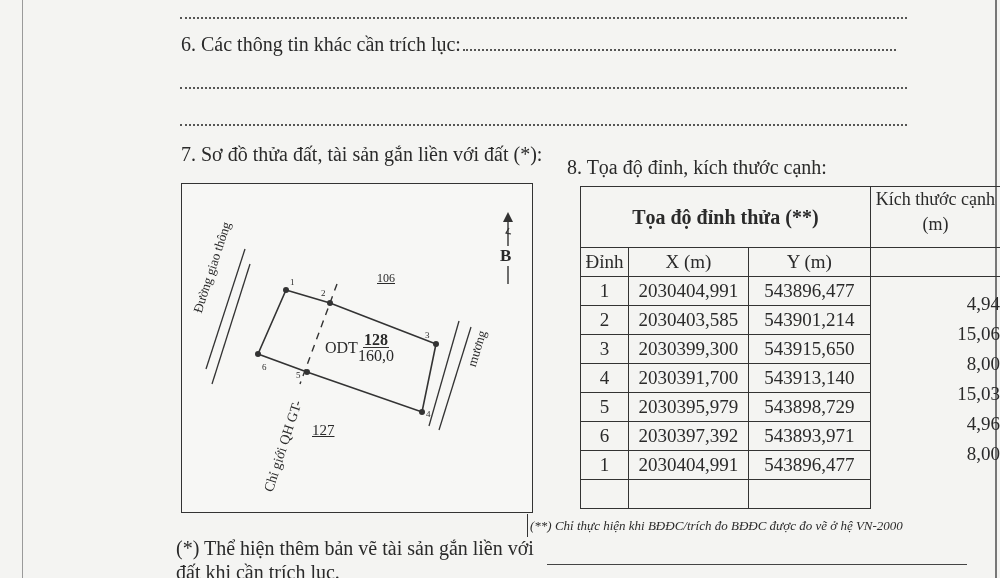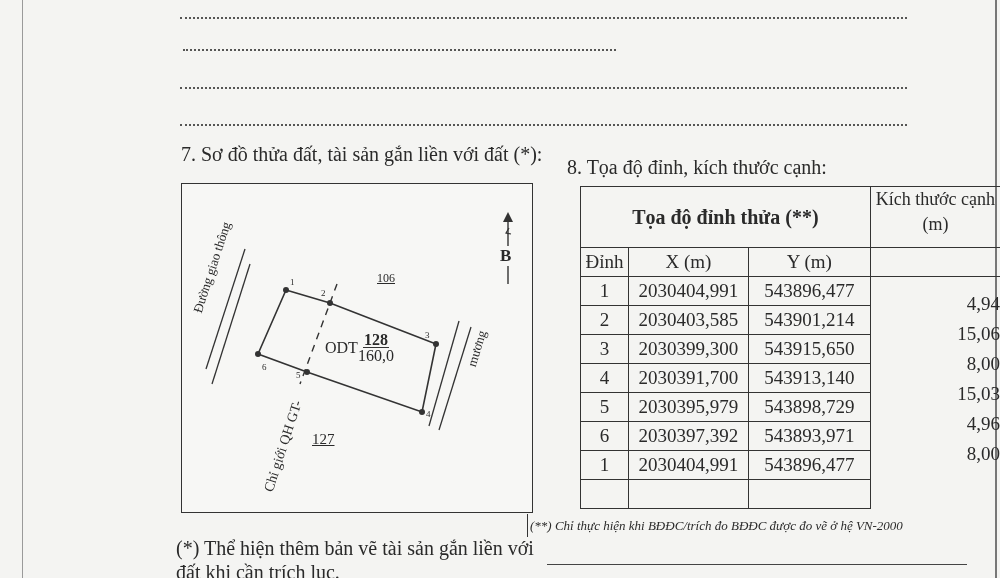--- a/index.html
+++ b/index.html
@@ -31,21 +31,21 @@
   .footnote { position:absolute; left:176px; top:536px; font-size:20px; line-height:24px; width:360px; }
 </style>
 </head>
 <body>
 
 <div class="margin-line"></div>
 <div class="right-edge"></div>
 
 <div class="dots" style="top:17px;"></div>
 <div class="line-text" style="left:181px; top:33px;">
-  <span class="dotfill" style="width:433px;"></span>
+  <span>6. Các thông tin khác cần trích lục:</span><span class="dotfill" style="width:433px;"></span>
 </div>
 <div class="dots" style="top:87px;"></div>
 <div class="dots" style="top:124px;"></div>
 
 <div class="line-text" style="left:181px; top:143px;">
   <span>7. Sơ đồ thửa đất, tài sản gắn liền với đất (*):</span>
 </div>
 <div class="line-text" style="left:567px; top:156px;">
   <span>8. Tọa độ đỉnh, kích thước cạnh:</span>
 </div>
@@ -72,21 +72,21 @@
   </svg>
 
   <span style="position:absolute; left:108px; top:93px; font-size:9px;">1</span>
   <span style="position:absolute; left:139px; top:104px; font-size:9px;">2</span>
   <span style="position:absolute; left:243px; top:146px; font-size:9px;">3</span>
   <span style="position:absolute; left:244px; top:225px; font-size:9px;">4</span>
   <span style="position:absolute; left:114px; top:186px; font-size:9px;">5</span>
   <span style="position:absolute; left:80px; top:178px; font-size:9px;">6</span>
 
   <span style="position:absolute; left:195px; top:87px; font-size:12px; text-decoration:underline;">106</span>
-  <span style="position:absolute; left:130px; top:247px; font-size:15px; text-decoration:underline;">127</span>
+  <span style="position:absolute; left:130px; top:238px; font-size:15px; text-decoration:underline;">127</span>
 
   <div style="position:absolute; left:143px; top:148px; font-size:16px; display:flex; align-items:center;">
     <span>ODT</span>
     <span style="display:inline-flex; flex-direction:column; align-items:center; line-height:15px;">
       <span style="border-bottom:1.3px solid #333; padding:0 1px;font-weight:bold;">128</span>
       <span>160,0</span>
     </span>
   </div>
 
   <span style="position:absolute; left:8px; top:126px; font-size:13px; white-space:nowrap; transform:rotate(-72deg); transform-origin:left top;">Đường giao thông</span>

